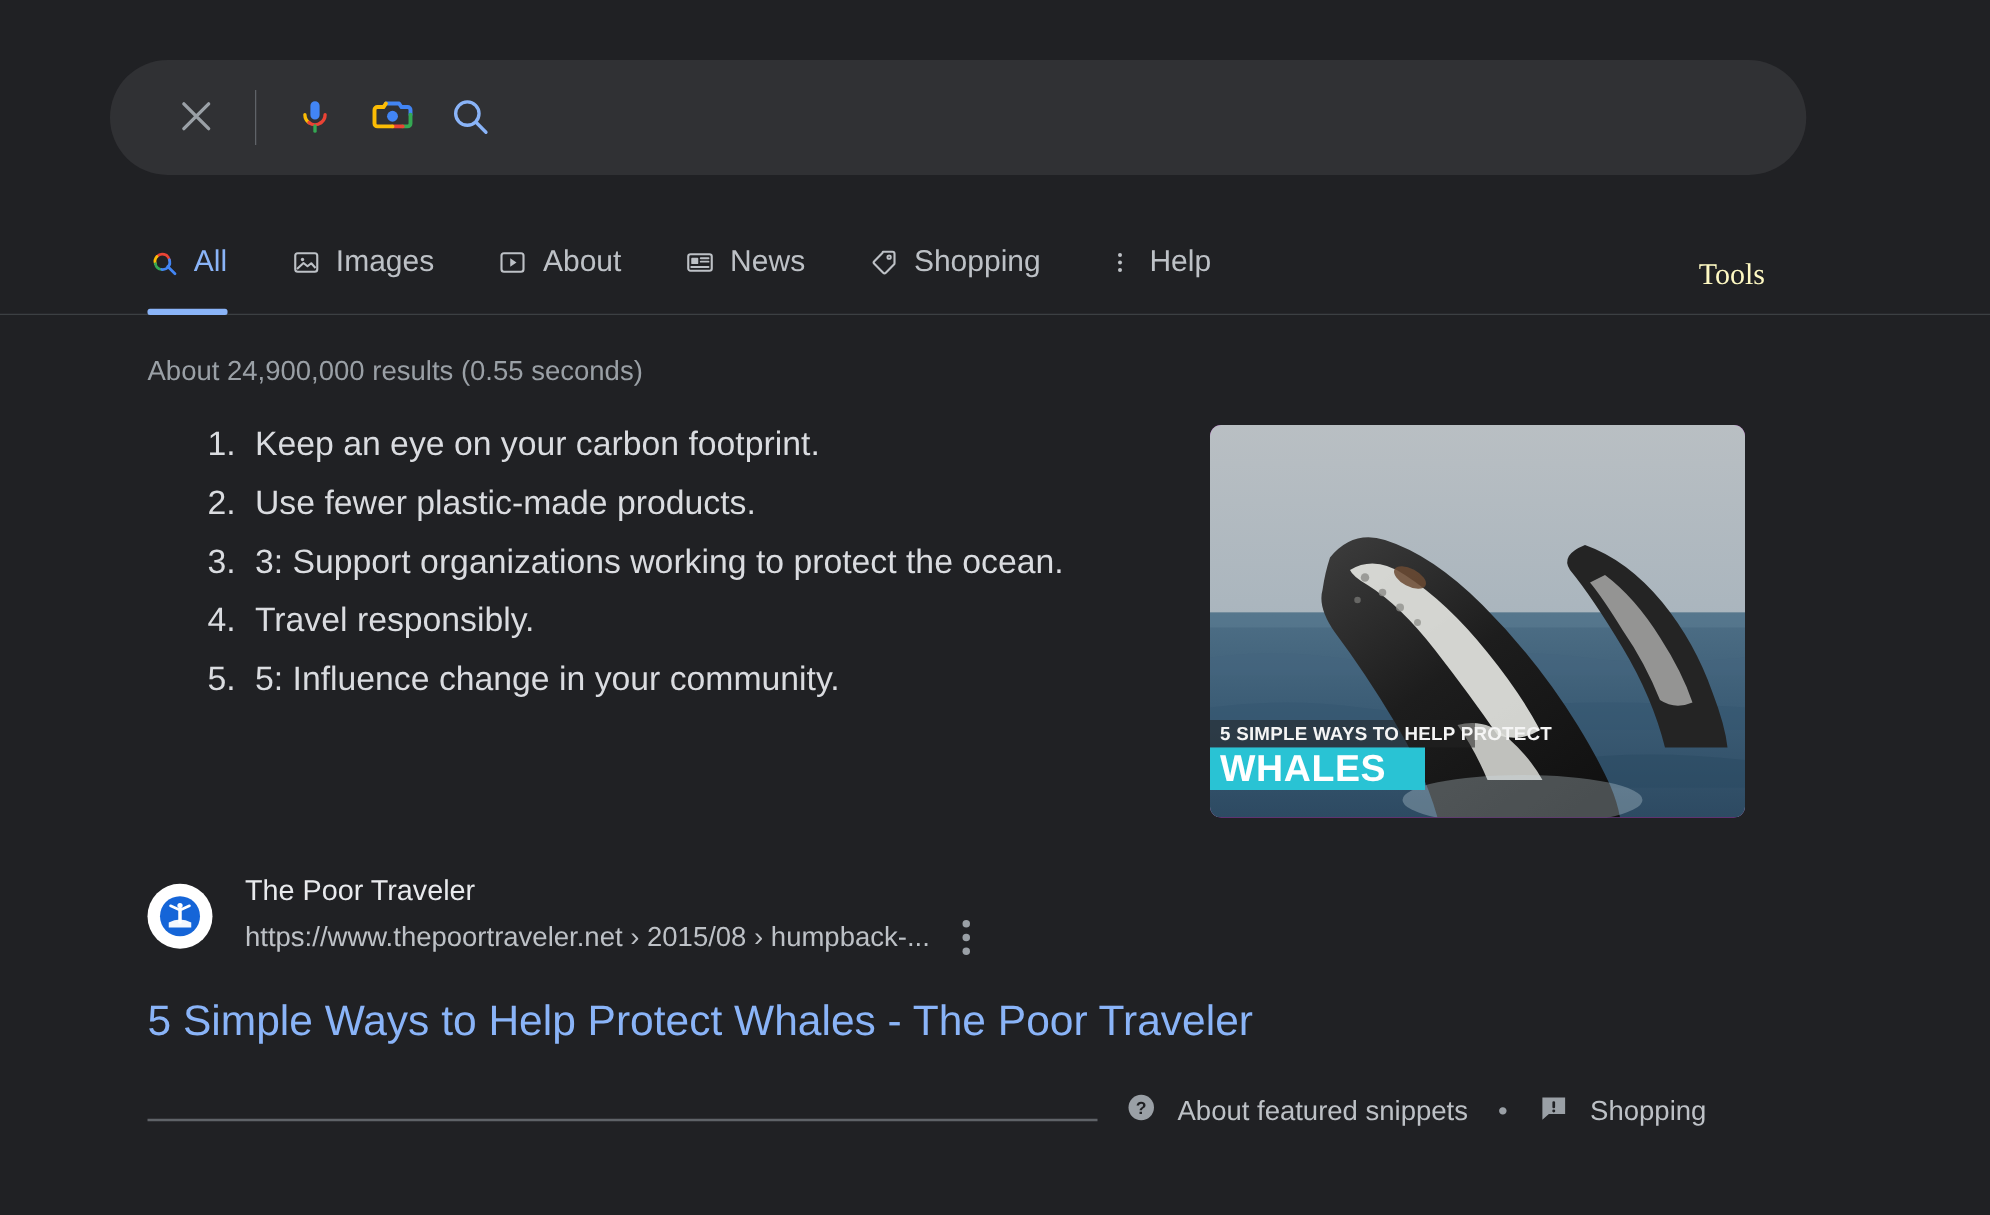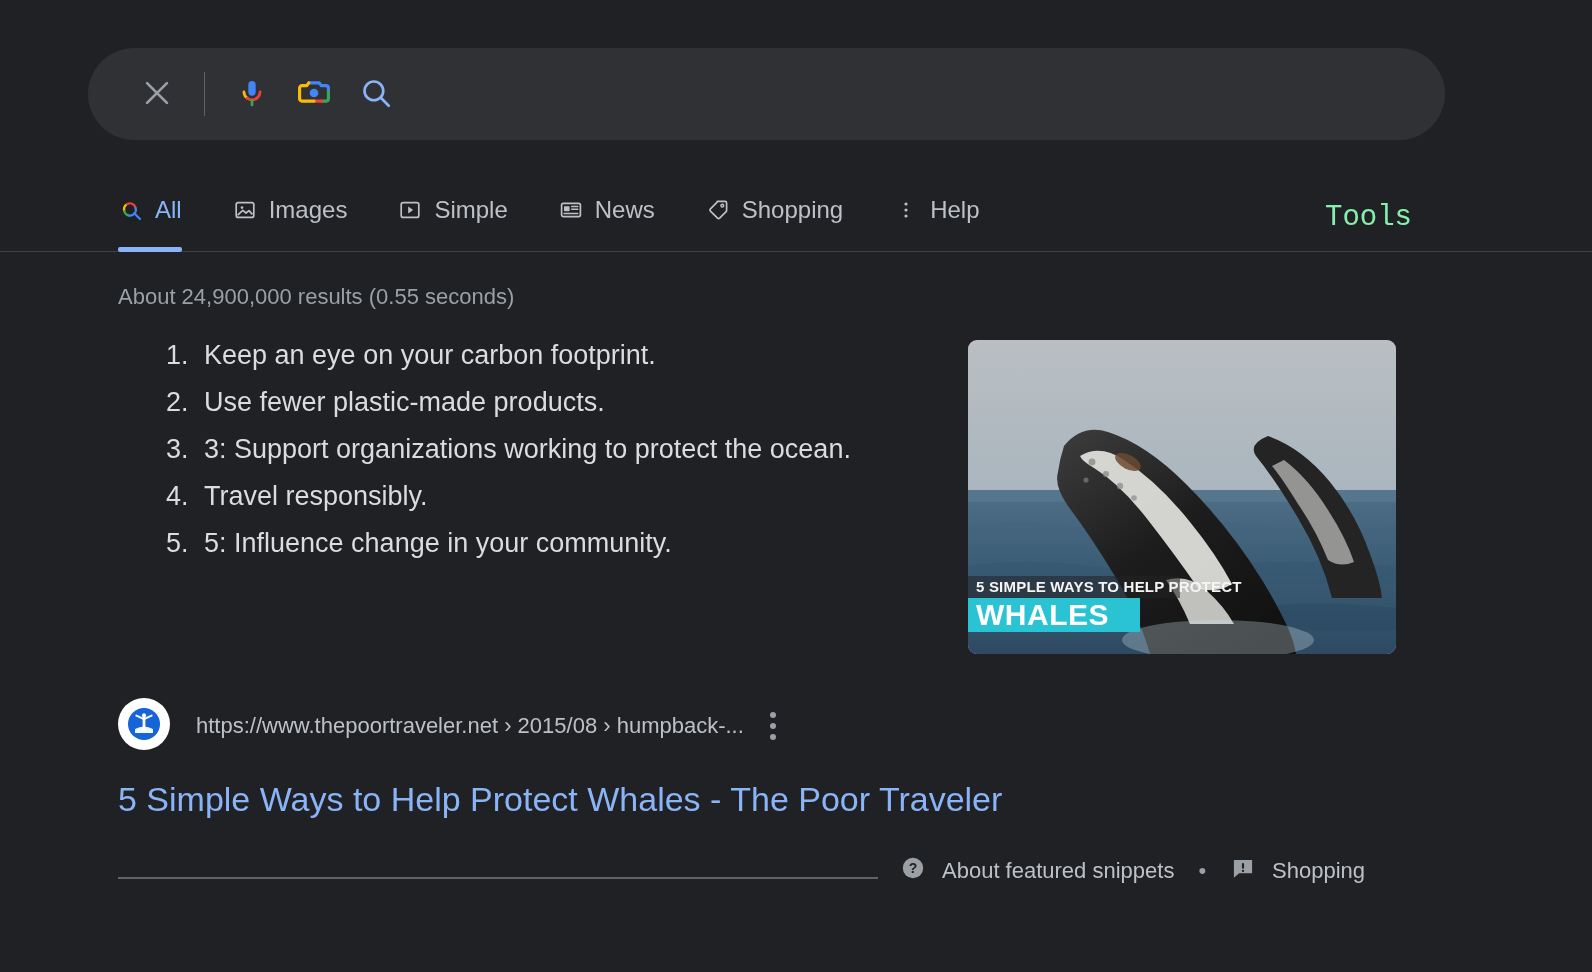--- a/index.html
+++ b/index.html
@@ -63,24 +63,24 @@
   .tab.active { color: #8ab4f8; }
   .tab.active::after {
     content: ""; position: absolute;
     left: 0; right: 0; bottom: 0;
     height: 5px; background: #8ab4f8;
     border-radius: 2px;
   }
   .tab-icon { display: flex; align-items: center; justify-content: center; width: 26px; height: 26px; }
   .tools-btn {
     margin-left: auto;
-    color: #86efac; font-size: 29px;
+    color: #fef9c3; font-size: 24px;
     background: none; border: none; cursor: pointer;
     padding: 0 0 18px 0;
-    font-family: Liberation Mono, monospace;
+    font-family: Liberation Serif, serif;
   }
 
   
   .stats {
     color: #9aa0a6;
     font-size: 22px;
     padding: 32px 0 0 118px;
   }
   .snippet {
     display: flex;
@@ -233,21 +233,21 @@
     <span>Images</span>
   </button>
 
   <button class="tab">
     <span class="tab-icon">
       <svg width="24" height="24" viewBox="0 0 24 24">
         <rect x="3.2" y="4.6" width="17.6" height="14.8" rx="2" stroke="#bdc1c6" stroke-width="1.7" fill="none"></rect>
         <path d="M10.2 8.6 L15.2 12 L10.2 15.4 Z" fill="#bdc1c6"></path>
       </svg>
     </span>
-    <span>Simple</span>
+    <span>About</span>
   </button>
 
   <button class="tab">
     <span class="tab-icon">
       <svg width="24" height="24" viewBox="0 0 24 24">
         <rect x="2.6" y="5.4" width="18.8" height="13.2" rx="1.8" stroke="#bdc1c6" stroke-width="1.7" fill="none"></rect>
         <rect x="5" y="8.2" width="5.6" height="5" rx="0.7" fill="#bdc1c6"></rect>
         <path d="M12.6 8.6h6.2M12.6 11.3h6.2M5 15.6h13.8" stroke="#bdc1c6" stroke-width="1.5" stroke-linecap="round"></path>
       </svg>
     </span>
@@ -350,20 +350,21 @@
     <svg width="44" height="44" viewBox="0 0 44 44">
       <circle cx="22" cy="22" r="16" fill="#1565d8"></circle>
       <path d="M13 27 q 9 -5 18 0 v4 H13 Z" fill="#ffffff" opacity="0.95"></path>
       <rect x="20.6" y="15" width="2.8" height="13" rx="1.2" fill="#ffffff"></rect>
       <circle cx="22" cy="13.4" r="2.1" fill="#ffffff"></circle>
       <path d="M14.4 13.6 L21 16.6" stroke="#ffffff" stroke-width="2.1" stroke-linecap="round"></path>
       <path d="M29.6 13.6 L23 16.6" stroke="#ffffff" stroke-width="2.1" stroke-linecap="round"></path>
     </svg>
   </div>
   <div class="source-text">
+    <div class="source-name">The Poor Traveler</div>
     <div class="source-url-row">
       <span class="source-url">https://www.thepoortraveler.net › 2015/08 › humpback-...</span>
       <span class="kebab">
         <i></i>
         <i></i>
         <i></i>
       </span>
     </div>
   </div>
 </div>

